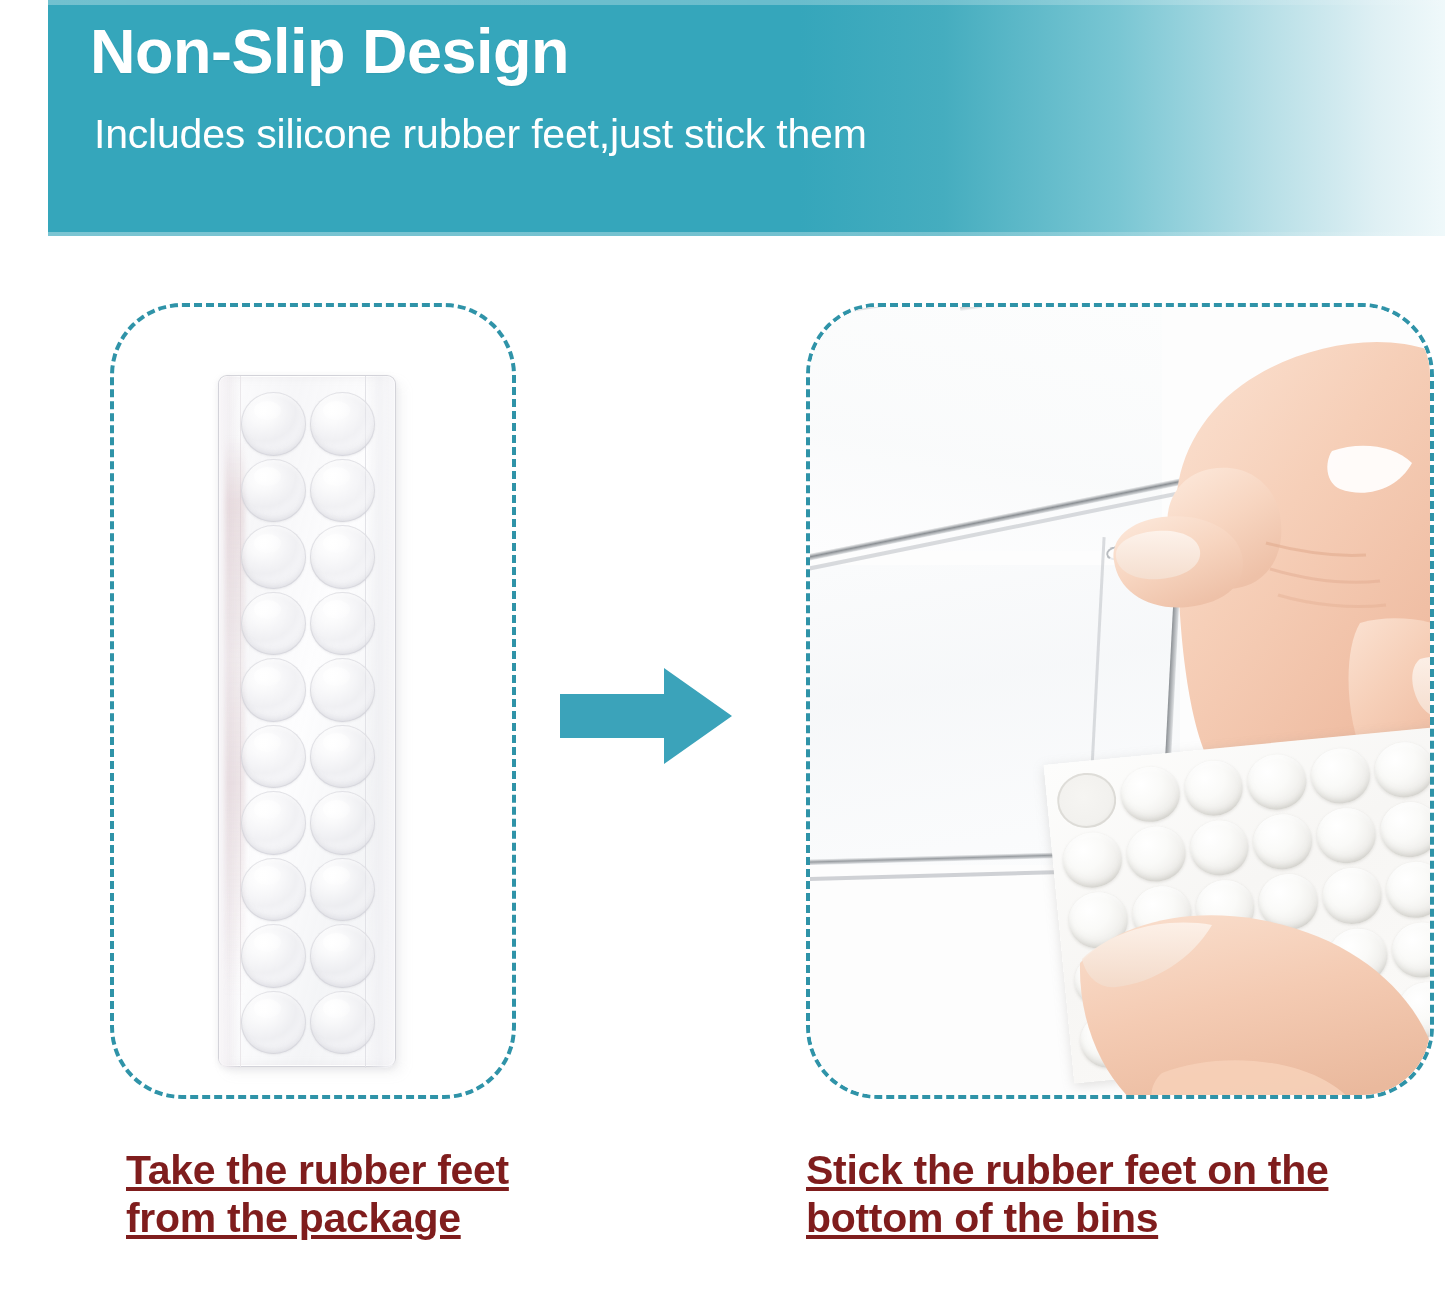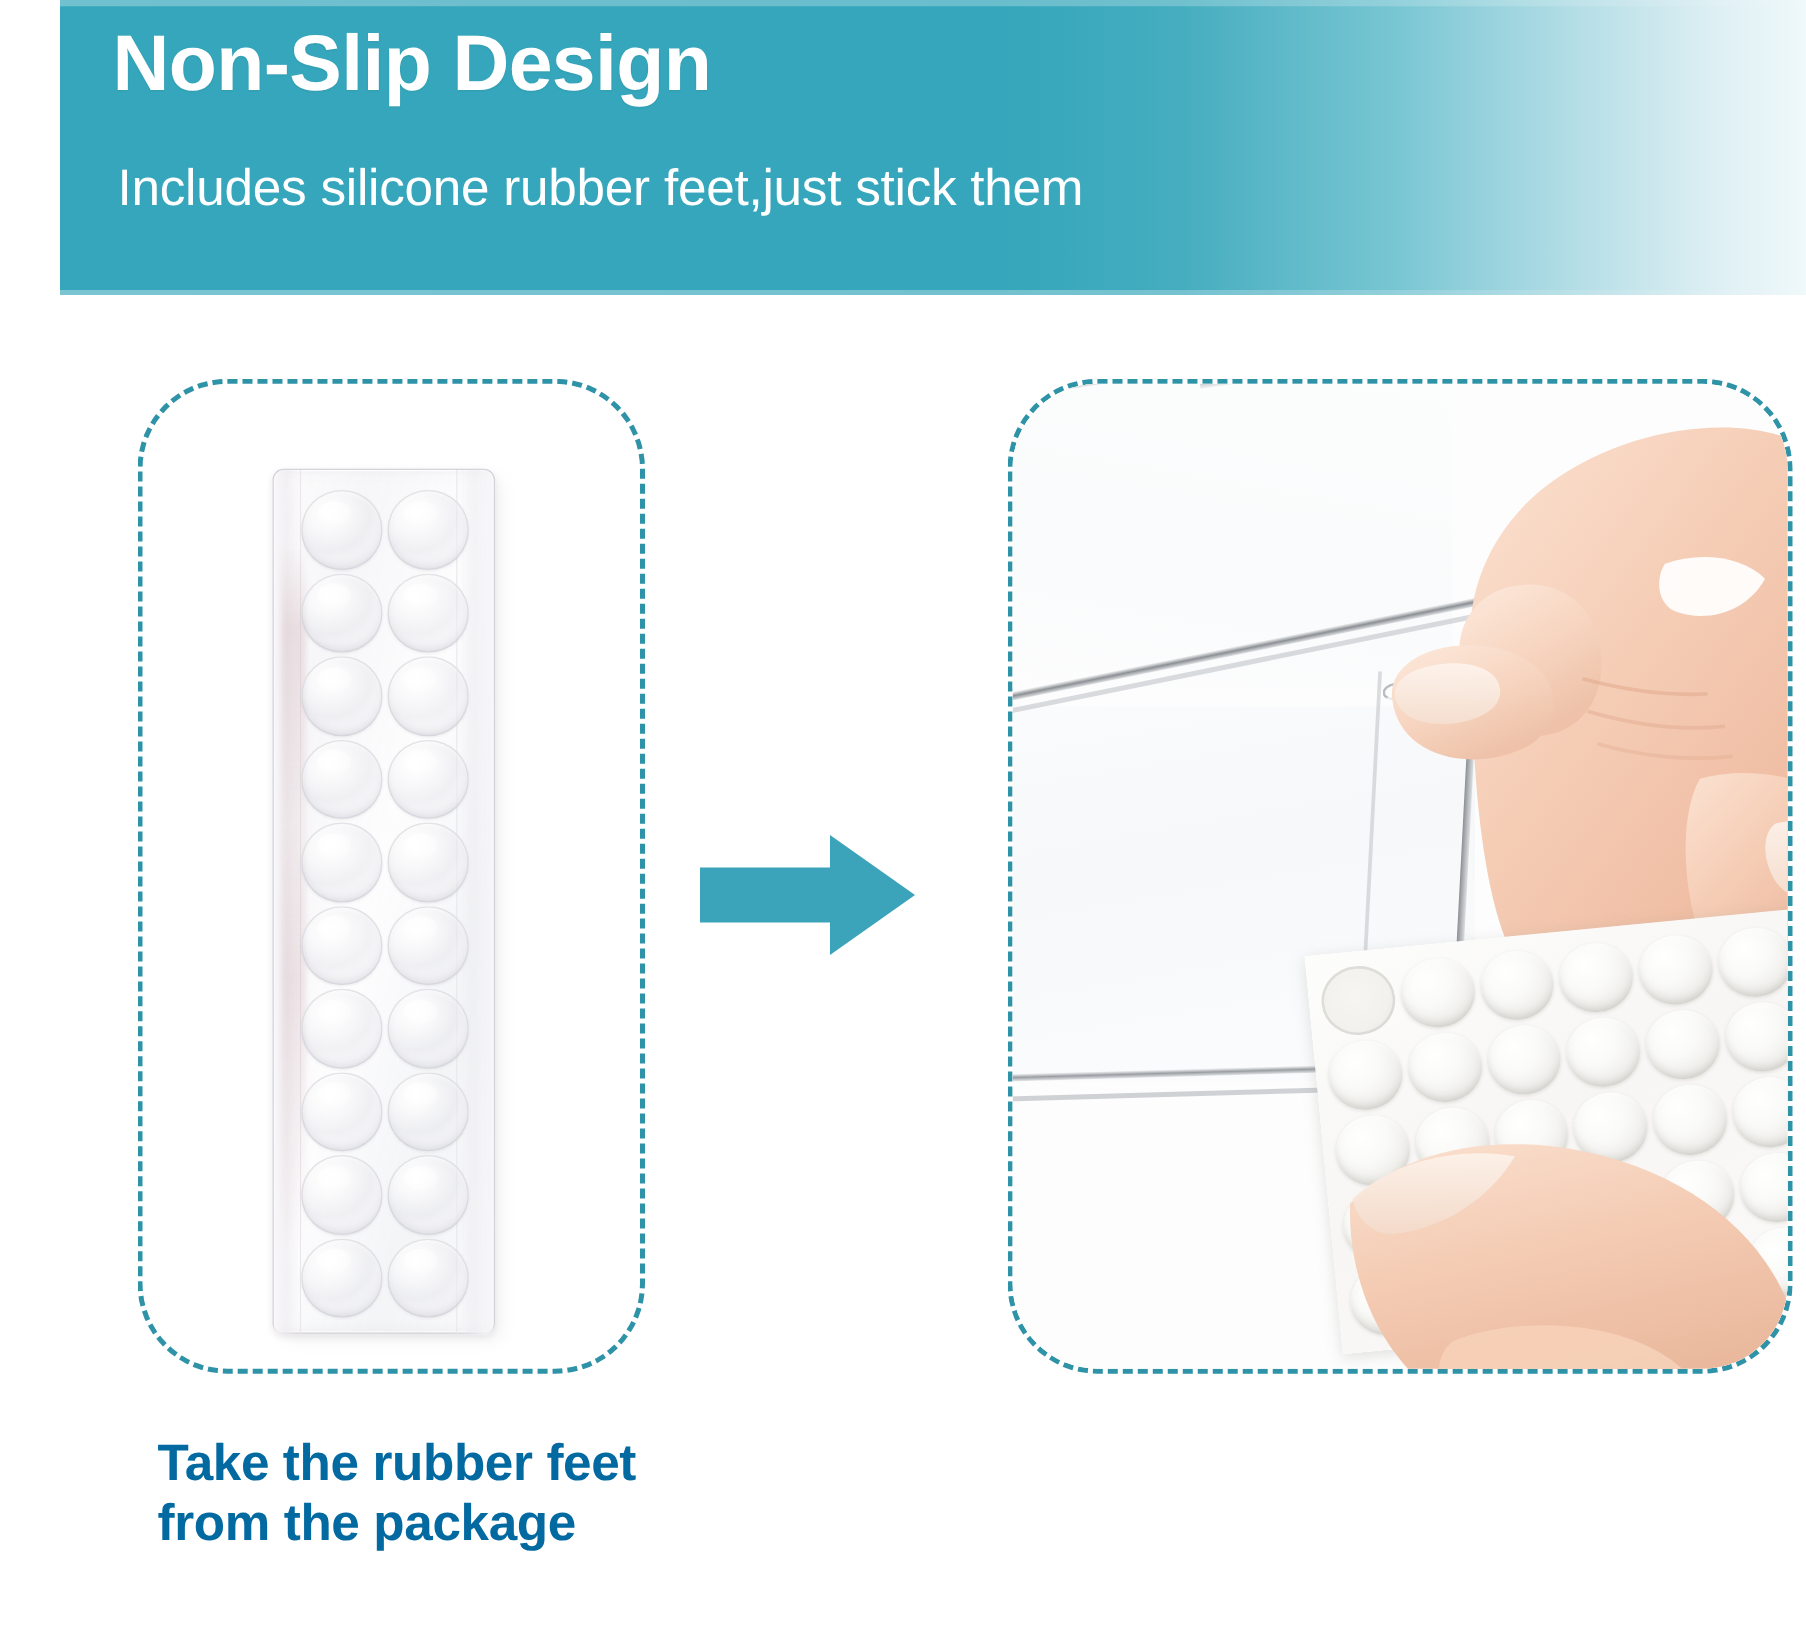--- a/index.html
+++ b/index.html
@@ -62,21 +62,21 @@
     font-weight: bold;
     color: #ffffff;
     letter-spacing: -0.5px;
     white-space: nowrap;
     text-shadow: 0 1px 2px rgba(0,0,0,0.06);
   }
 
   .header-sub {
     position: absolute;
     left: 46px;
-    top: 124px;
+    top: 108px;
     font-size: 41px;
     line-height: 52px;
     font-weight: normal;
     color: #ffffff;
     letter-spacing: -0.2px;
     white-space: nowrap;
   }
   .header-sub .line2 { display: block; padding-left: 10px; }
 
   
@@ -361,25 +361,26 @@
   }
   .bump.flat {
     background: radial-gradient(circle at 45% 42%,
        #f6f5f2 0%, #f2f1ee 60%, #e6e5e1 88%, #eeedea 100%);
     box-shadow: inset 0 0 0 2px rgba(206,204,198,0.55);
   }
 
   
   .caption {
     position: absolute;
-    color: #0369a1;
+    color: #7f1d1d;
     font-size: 41px;
     line-height: 48px;
     font-weight: bold;
     letter-spacing: -0.3px;
+    text-decoration: underline;
   }
   .caption-left  { left: 78px;  top: 1146px; width: 430px; }
   .caption-right { left: 758px; top: 1146px; width: 630px; }
 </style>
 </head>
 <body>
 
 <div class="page">
 
   <div class="header">
@@ -551,14 +552,15 @@
 
           <path d="M230,244 C246,238 266,240 274,250 C266,258 244,258 232,254 Z" fill="#d9someting" opacity="0"></path>
         </svg>
       </div>
 
     </div>
   </div>
 
   <div class="caption caption-left">Take the rubber feet from the package</div>
 
+  <div class="caption caption-right">Stick the rubber feet on the bottom of the bins</div>
 
 </div>
 
 </body></html>

